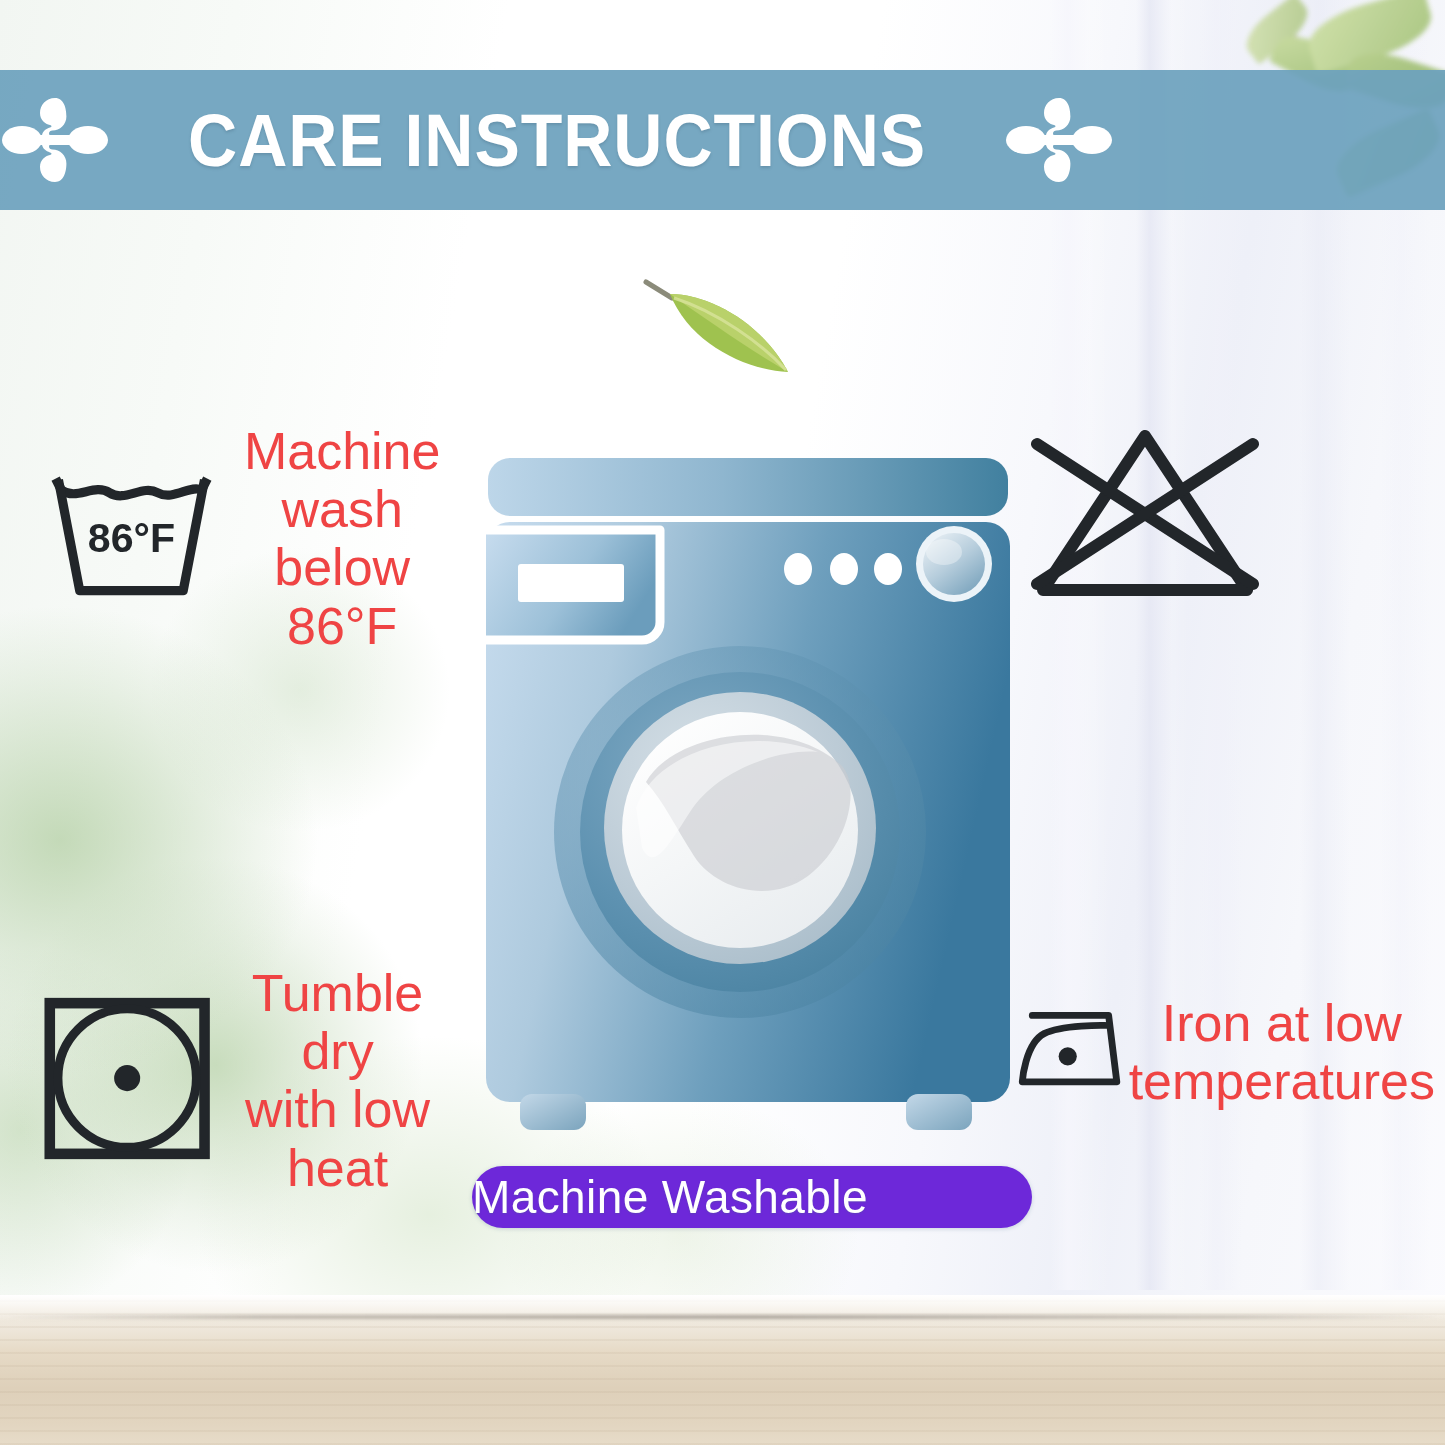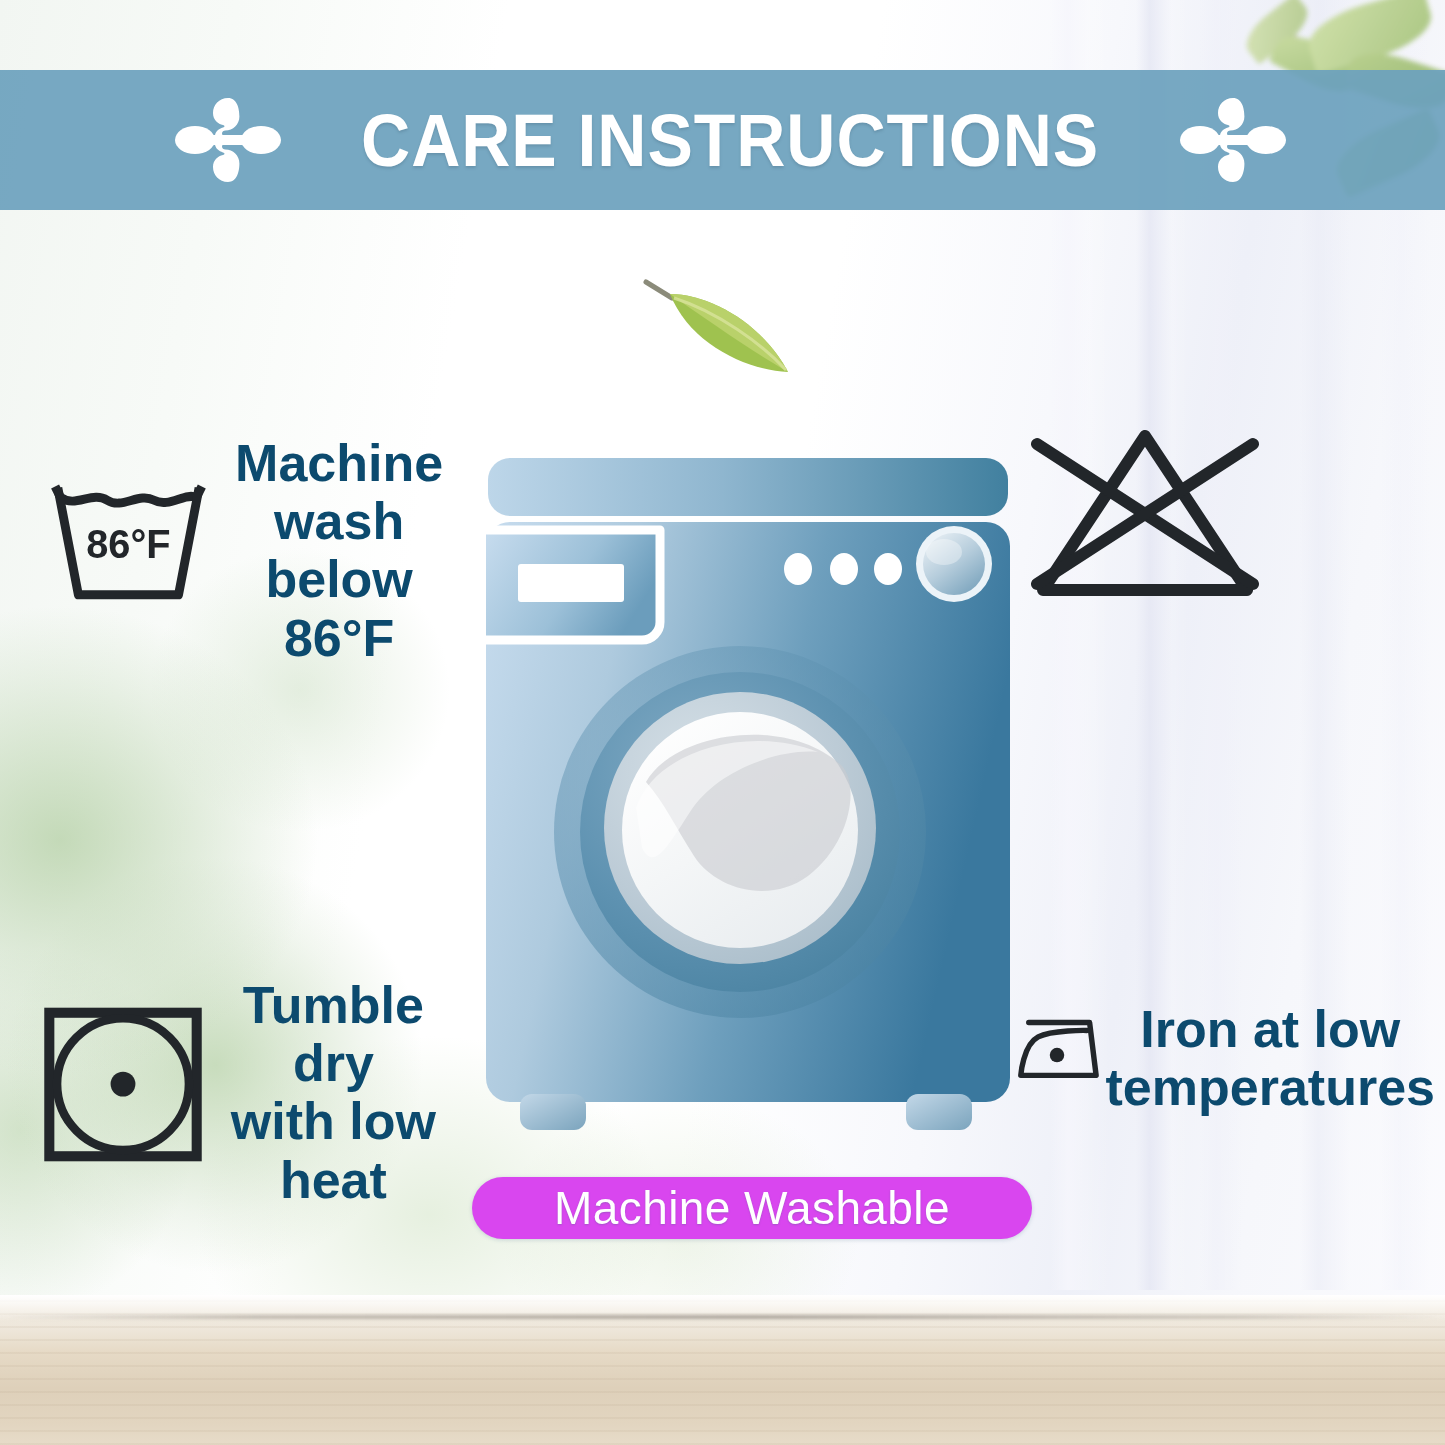--- a/index.html
+++ b/index.html
@@ -74,23 +74,22 @@
   .bg-wood::after{
     content:""; position:absolute; left:0; right:0; top:20px; height:4px;
     background:linear-gradient(90deg, rgba(150,140,128,0) 0%, rgba(130,122,112,.42) 18%, rgba(110,102,94,.5) 52%, rgba(140,132,122,.34) 86%, rgba(160,150,140,0) 100%);
     filter:blur(1.4px);
   }
 
   
   .banner{
     position:absolute; left:0; top:70px; width:1445px; height:140px;
     background:rgba(109,161,189,.93);
-    display:flex; align-items:center; justify-content:center;
+    display:flex; align-items:center; justify-content:flex-start;
     gap:46px;
-    padding-left:16px;
   }
   .banner-title{
     color:#ffffff;
     font-size:74px;
     font-weight:bold;
     letter-spacing:1px;
     transform:scaleX(.92);
     white-space:nowrap;
     text-shadow:0 2px 3px rgba(60,95,115,.28);
   }
@@ -99,45 +98,43 @@
   
   .leaf-float{ position:absolute; left:628px; top:268px; width:182px; height:120px; }
 
   
   .sym{
     position:absolute;
     display:flex; flex-direction:row; align-items:center;
   }
   .sym svg{ display:block; }
   .sym-label{
-    margin-top:16px;
-    color:#0c4a6e;
+    margin-top:4px;
+    color:#ef4444;
     font-size:52px;
     line-height:1.12;
     text-align:center;
     white-space:pre-line;
-    font-weight:bold;
   }
   .sym-wash   { left:40px;   top:418px; width:420px; }
   .sym-bleach { left:1015px; top:418px; width:420px; }
   .sym-dry    { left:40px;   top:960px; width:420px; }
   .sym-iron   { left:1015px; top:960px; width:420px; }
 
   
   .washer{ position:absolute; left:478px; top:452px; width:540px; height:680px; }
 
   
   .pill{
     position:absolute; left:472px; top:1166px;
     width:560px; height:62px;
     border-radius:31px;
-    background:#d946ef;
-    display:flex; align-items:center; justify-content:center;
+    background:#6d28d9;
+    display:flex; align-items:center; justify-content:flex-start;
     box-shadow:0 1px 4px rgba(90,125,150,.28);
-    margin-top:11px;
   }
   .pill-text{
     color:#ffffff;
     font-size:46px;
     letter-spacing:.4px;
     text-shadow:0 1px 2px rgba(70,105,130,.35);
     white-space:nowrap;
   }
 </style>
 </head>

